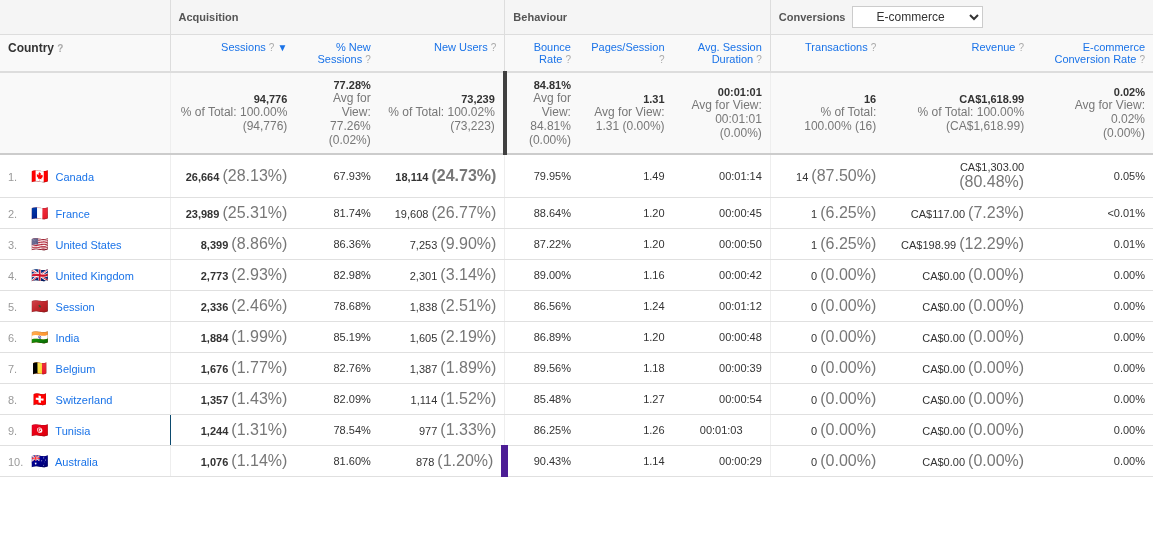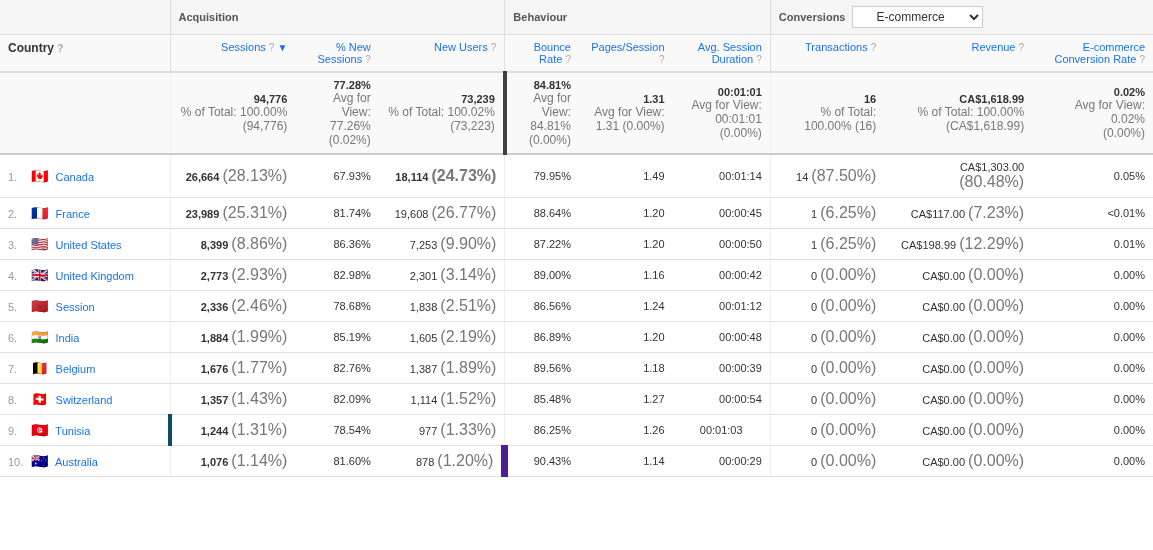--- a/index.html
+++ b/index.html
@@ -359,21 +359,21 @@
       CA$0.00 <span class="pct">(0.00%)</span>
     </td>
     <td>0.00%</td>
   </tr>
         <tr>
     <td class="country-col">
       <span class="row-num">9.</span>
       <span class="flag">🇹🇳</span>
       <a class="link" href="#">Tunisia</a>
     </td>
-    <td style="border-left:4px solid #0c4a6e;margin-left:48px;">
+    <td style="border-left:1px solid #0c4a6e;margin-left:48px;">
       <strong>1,244</strong>
       <span class="pct"> (1.31%)</span>
     </td>
     <td>78.54%</td>
     <td style="border-right:1px solid #eee;">
       977 <span class="pct">(1.33%)</span>
     </td>
     <td>86.25%</td>
     <td>1.26</td>
     <td style="border-right:1px solid #eee;text-align:center;">00:01:03</td>

